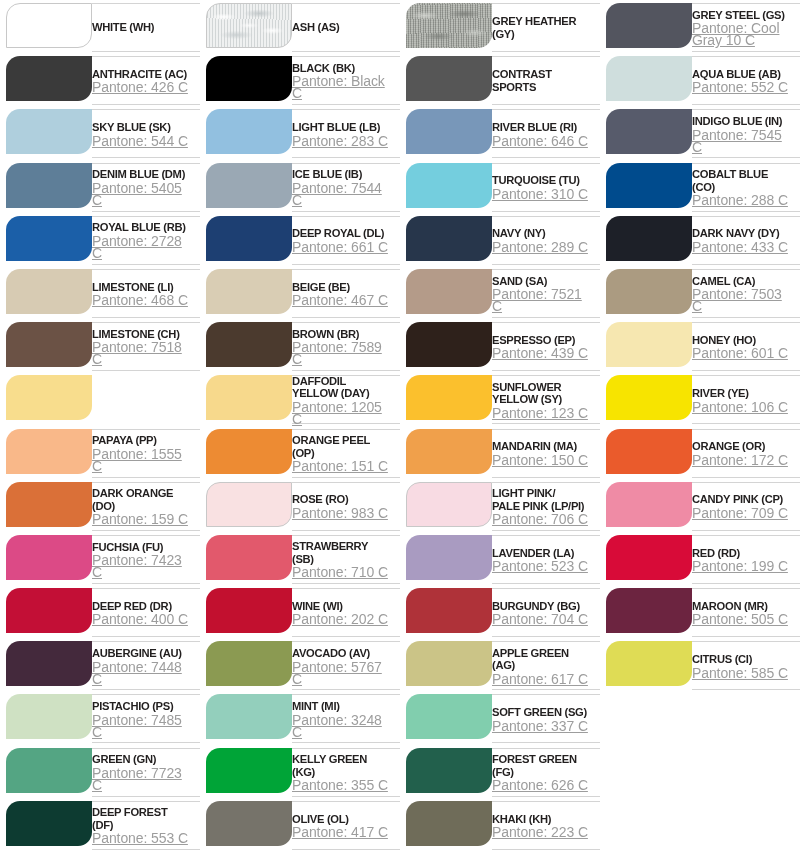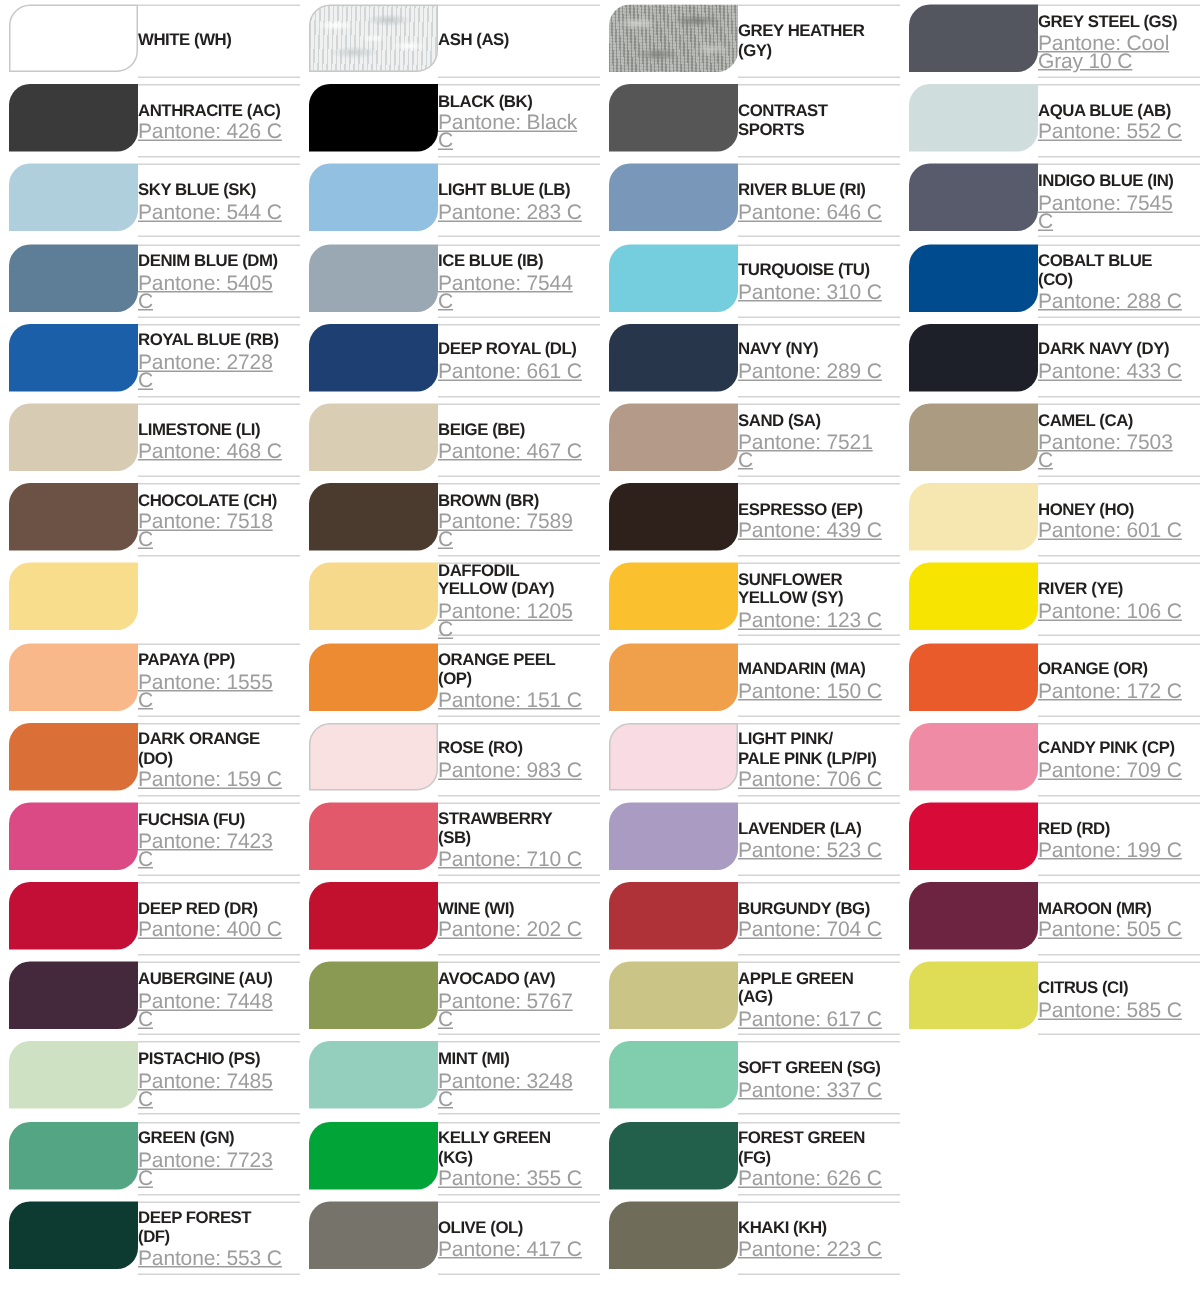--- a/index.html
+++ b/index.html
@@ -310,21 +310,21 @@
       <div class="label-wrap">
         <div class="cname">CAMEL (CA)</div>
         <div class="pantone">Pantone: 7503 C</div>
       </div>
     </div>
     <div class="cell">
       <div class="swatch-wrap">
         <div class="swatch" style="background: rgb(107, 82, 69);"></div>
       </div>
       <div class="label-wrap">
-        <div class="cname">CHOCOLATE (CH)</div>
+        <div class="cname">LIMESTONE (CH)</div>
         <div class="pantone">Pantone: 7518 C</div>
       </div>
     </div>
     <div class="cell">
       <div class="swatch-wrap">
         <div class="swatch" style="background: rgb(75, 58, 46);"></div>
       </div>
       <div class="label-wrap">
         <div class="cname">BROWN (BR)</div>
         <div class="pantone">Pantone: 7589 C</div>

